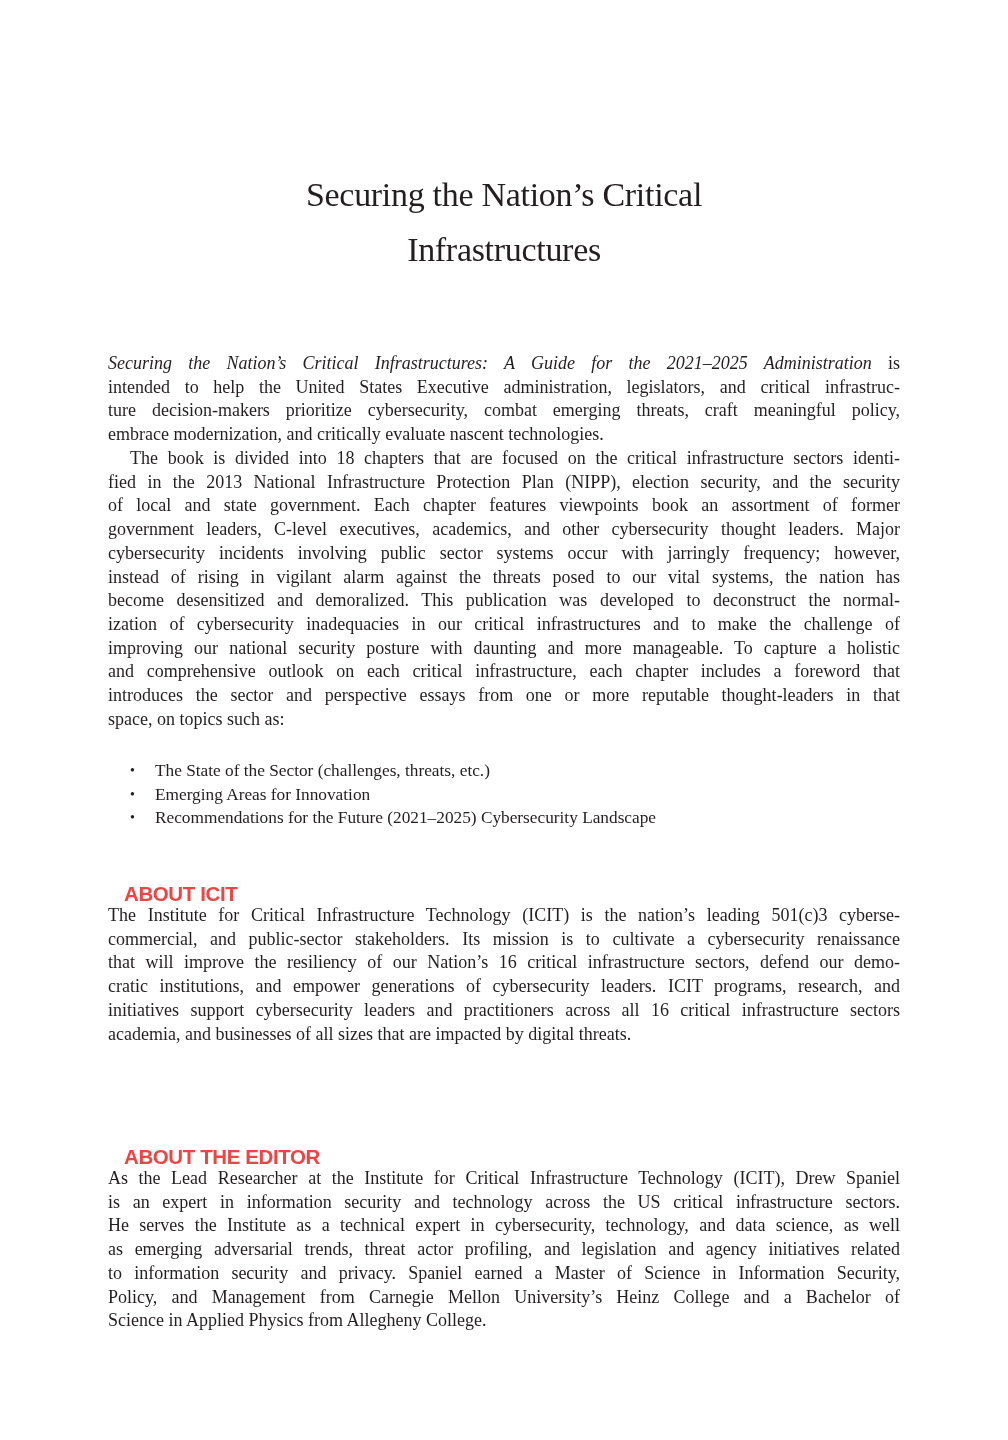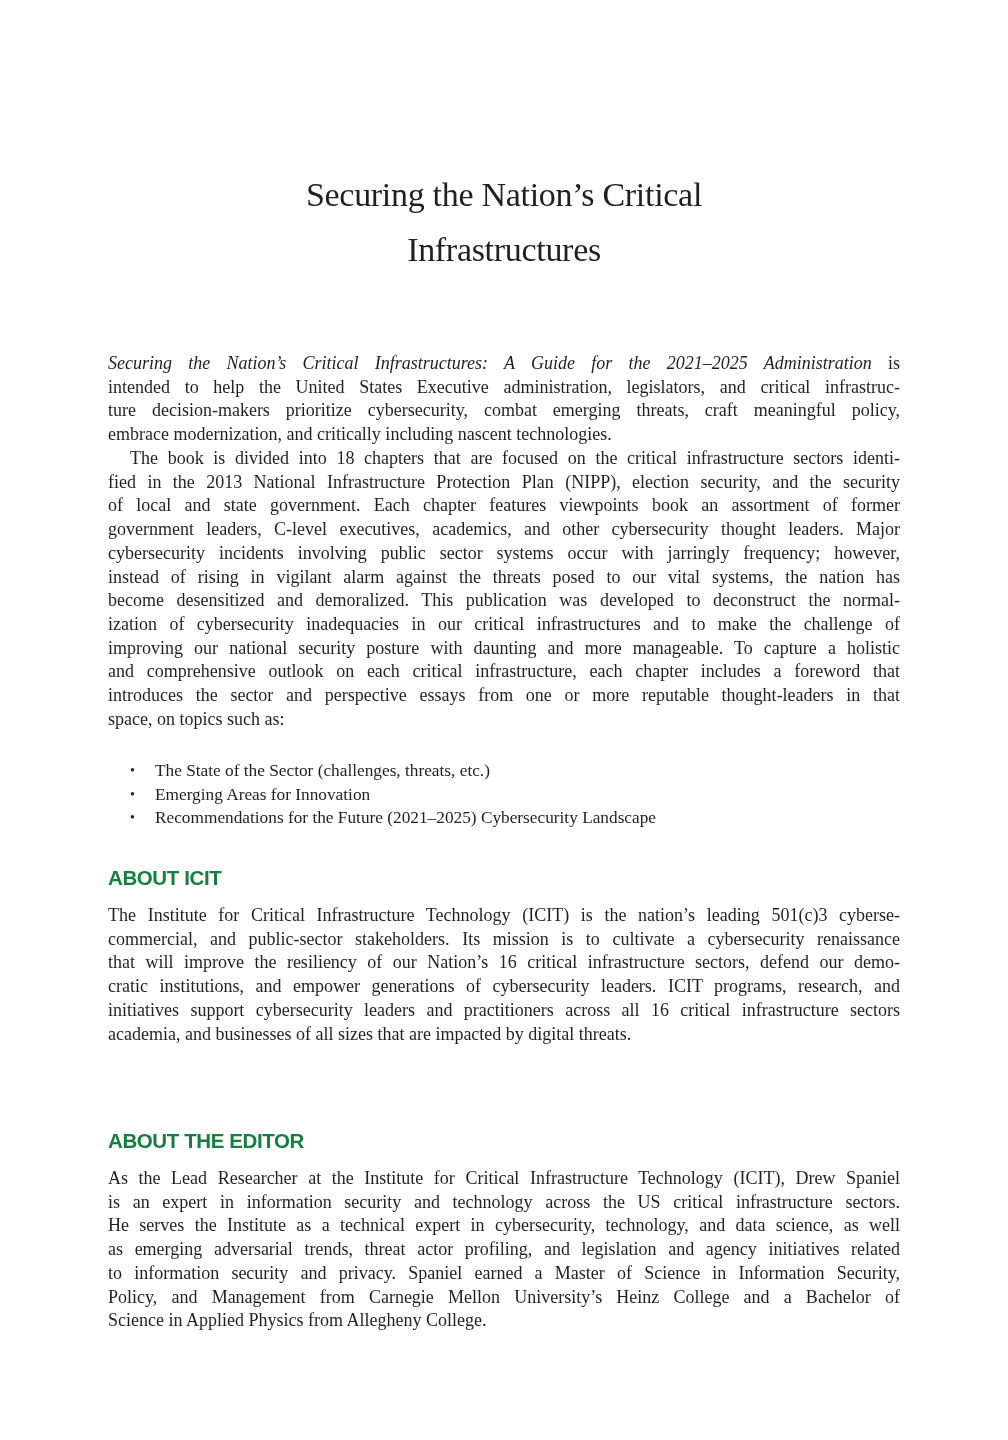--- a/index.html
+++ b/index.html
@@ -25,38 +25,38 @@
   .bullets {
     position: absolute; left: 108px; top: 759px; width: 792px;
     list-style: none; margin: 0; padding: 0;
     font-size: 17.3px; line-height: 23.7px;
   }
   .bullets li { position: relative; padding-left: 47px; }
   .bullets li .dot {
     position: absolute; left: 22px; top: 0; font-size: 14px;
   }
   .section-head {
-    position: absolute; left: 108px; margin: 0;
+    position: absolute; left: 108px; margin: 16px;
     font-family: "Liberation Sans", "DejaVu Sans", sans-serif;
-    font-size: 20.5px; font-weight: bold; letter-spacing: -0.4px; color: #15803d;
+    font-size: 20.5px; font-weight: bold; letter-spacing: -0.4px; color: #ef4444;
   }
 </style>
 </head>
 <body>
 
 <h1 class="page-title">
   <span>Securing the Nation’s Critical</span>
   <span>Infrastructures</span>
 </h1>
 
 <p class="body-text" style="top:352px;">
   <span class="line"><span class="ital">Securing the Nation’s Critical Infrastructures: A Guide for the 2021–2025 Administration</span><span> is</span></span>
   <span class="line">intended to help the United States Executive administration, legislators, and critical infrastruc-</span>
   <span class="line">ture decision-makers prioritize cybersecurity, combat emerging threats, craft meaningful policy,</span>
-  <span class="line last">embrace modernization, and critically including nascent technologies.</span>
+  <span class="line last">embrace modernization, and critically evaluate nascent technologies.</span>
 </p>
 
 <p class="body-text" style="top:447px;">
   <span class="line" style="padding-left:22px;">The book is divided into 18 chapters that are focused on the critical infrastructure sectors identi-</span>
   <span class="line">fied in the 2013 National Infrastructure Protection Plan (NIPP), election security, and the security</span>
   <span class="line">of local and state government. Each chapter features viewpoints book an assortment of former</span>
   <span class="line">government leaders, C-level executives, academics, and other cybersecurity thought leaders. Major</span>
   <span class="line">cybersecurity incidents involving public sector systems occur with jarringly frequency; however,</span>
   <span class="line">instead of rising in vigilant alarm against the threats posed to our vital systems, the nation has</span>
   <span class="line">become desensitized and demoralized. This publication was developed to deconstruct the normal-</span>

